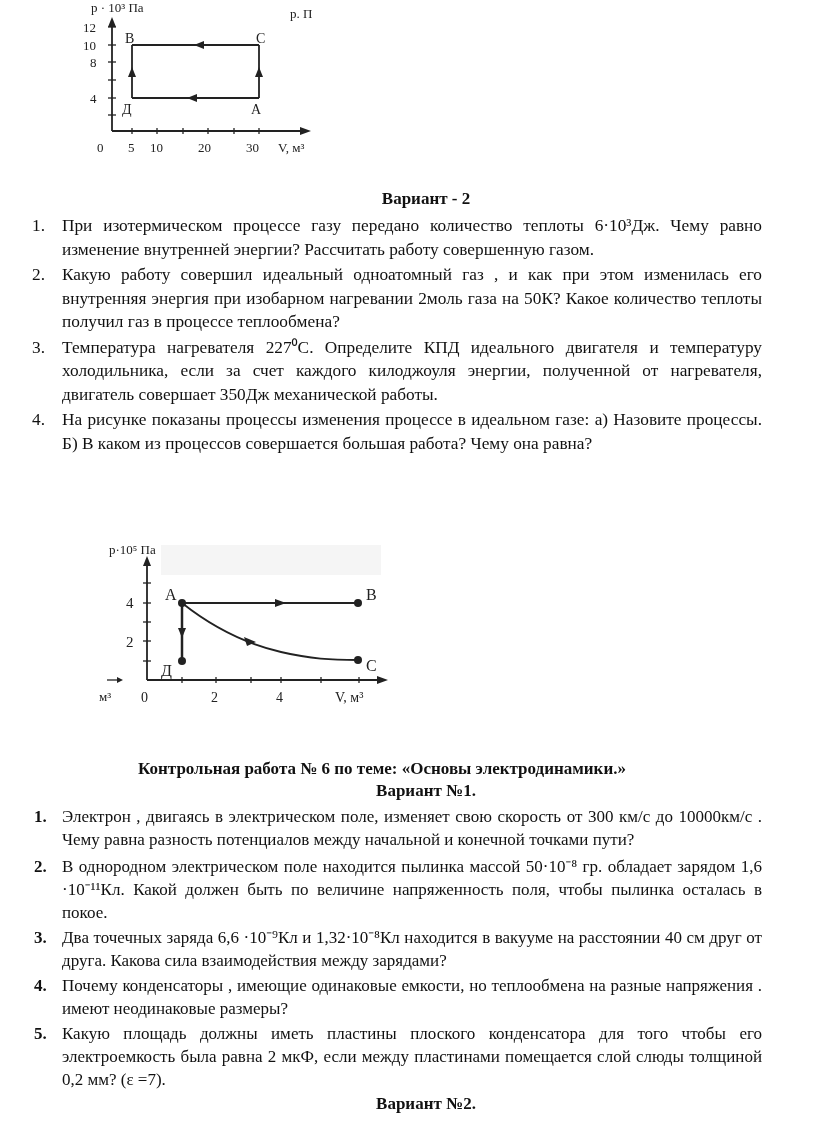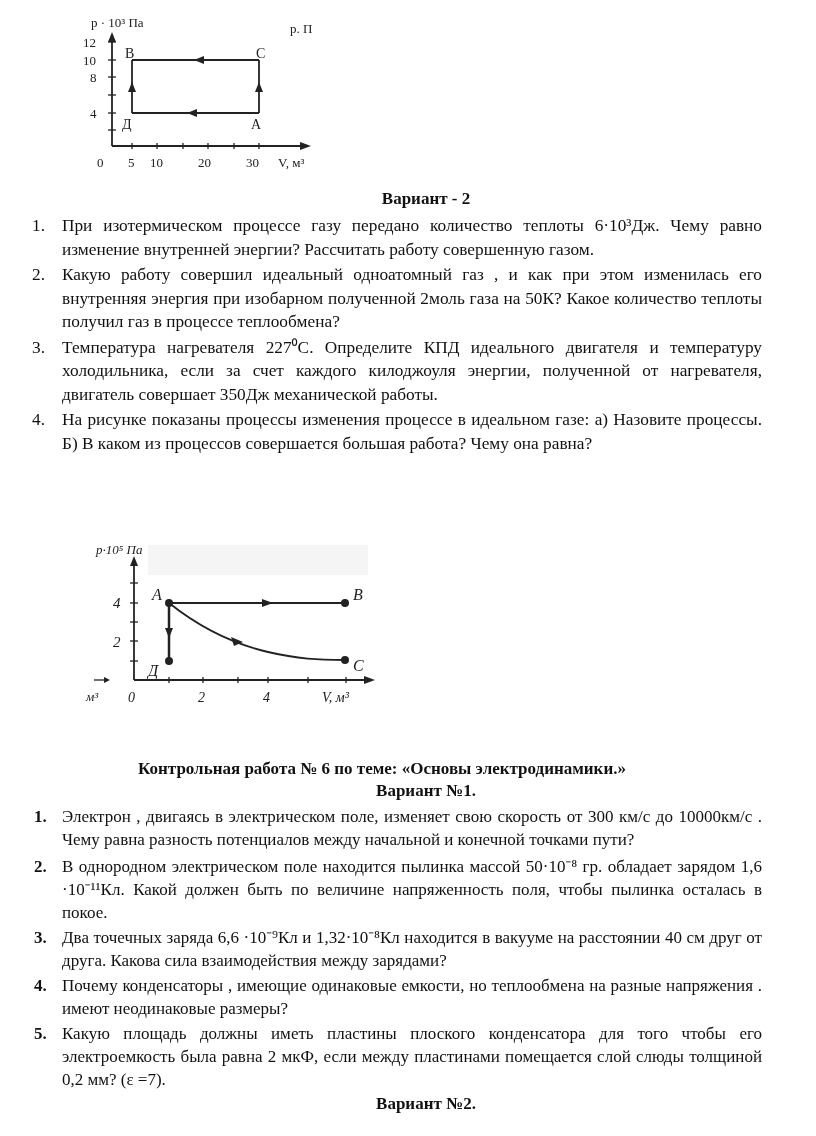--- a/index.html
+++ b/index.html
@@ -15,21 +15,21 @@
   .q-num { position: absolute; left: 32px; top: 0; }
   .q-text { display: block; text-align: justify; }
   .set1 li { font-size: 17.3px; line-height: 23.5px; width: 700px; }
   .set2 li { font-size: 17px; line-height: 23px; width: 700px; }
   .set2 .q-num { font-weight: bold; left: 34px; }
   .set2 li { padding-left: 56px; }
 </style>
 </head>
 <body>
 
-<div class="graph" style="left:80px; top:15px;">
+<div class="graph" style="left:80px; top:0;">
   <svg width="300" height="160" viewBox="80 15 300 160">
 
     <line x1="112" y1="146" x2="112" y2="38" stroke="#222" stroke-width="1.8"></line>
     <polygon points="108,42 112,32 116,42" fill="#222"></polygon>
     <line x1="112" y1="146" x2="305" y2="146" stroke="#222" stroke-width="1.8"></line>
     <polygon points="300,142 311,146 300,150" fill="#222"></polygon>
 
     <g stroke="#222" stroke-width="1.3">
       <line x1="108" y1="42" x2="116" y2="42"></line>
       <line x1="108" y1="60" x2="116" y2="60"></line>
@@ -78,33 +78,33 @@
 
 <div class="title-center" style="top:189px; left:18px;">Вариант  -  2</div>
 
 <ol class="qlist set1" style="left:0; top:214px;">
   <li>
     <span class="q-num">1.</span>
     <span class="q-text">При изотермическом процессе газу передано количество теплоты 6·10³Дж. Чему равно изменение внутренней энергии? Рассчитать работу совершенную газом.</span>
   </li>
   <li style="margin-top:2px;">
     <span class="q-num">2.</span>
-    <span class="q-text">Какую работу совершил идеальный одноатомный газ , и как при этом изменилась его внутренняя энергия при изобарном полученной 2моль газа на 50К?  Какое количество теплоты получил газ в процессе теплообмена?</span>
+    <span class="q-text">Какую работу совершил идеальный одноатомный газ , и как при этом изменилась его внутренняя энергия при изобарном нагревании 2моль газа на 50К?  Какое количество теплоты получил газ в процессе теплообмена?</span>
   </li>
   <li style="margin-top:2px;">
     <span class="q-num">3.</span>
     <span class="q-text">Температура нагревателя 227⁰С. Определите КПД идеального двигателя и температуру холодильника, если за счет каждого килоджоуля энергии, полученной от нагревателя, двигатель совершает 350Дж механической работы.</span>
   </li>
   <li style="margin-top:2px;">
     <span class="q-num">4.</span>
     <span class="q-text">На рисунке показаны процессы изменения процессе в идеальном газе: а) Назовите процессы. Б) В каком из процессов совершается большая работа? Чему она равна?</span>
   </li>
 </ol>
 
-<div class="graph" style="left:83px; top:535px;font-style:italic;">
+<div class="graph" style="left:96px; top:535px;">
   <svg width="300" height="175" viewBox="85 535 300 175">
 
     <rect x="150" y="545" width="220" height="30" fill="#eeeeee" opacity="0.6"></rect>
 
     <line x1="136" y1="680" x2="136" y2="563" stroke="#222" stroke-width="1.8"></line>
     <polygon points="132,566 136,556 140,566" fill="#222"></polygon>
     <line x1="136" y1="680" x2="370" y2="680" stroke="#222" stroke-width="1.8"></line>
     <polygon points="366,676 377,680 366,684" fill="#222"></polygon>
 
     <line x1="96" y1="680" x2="110" y2="680" stroke="#222" stroke-width="1.3"></line>

